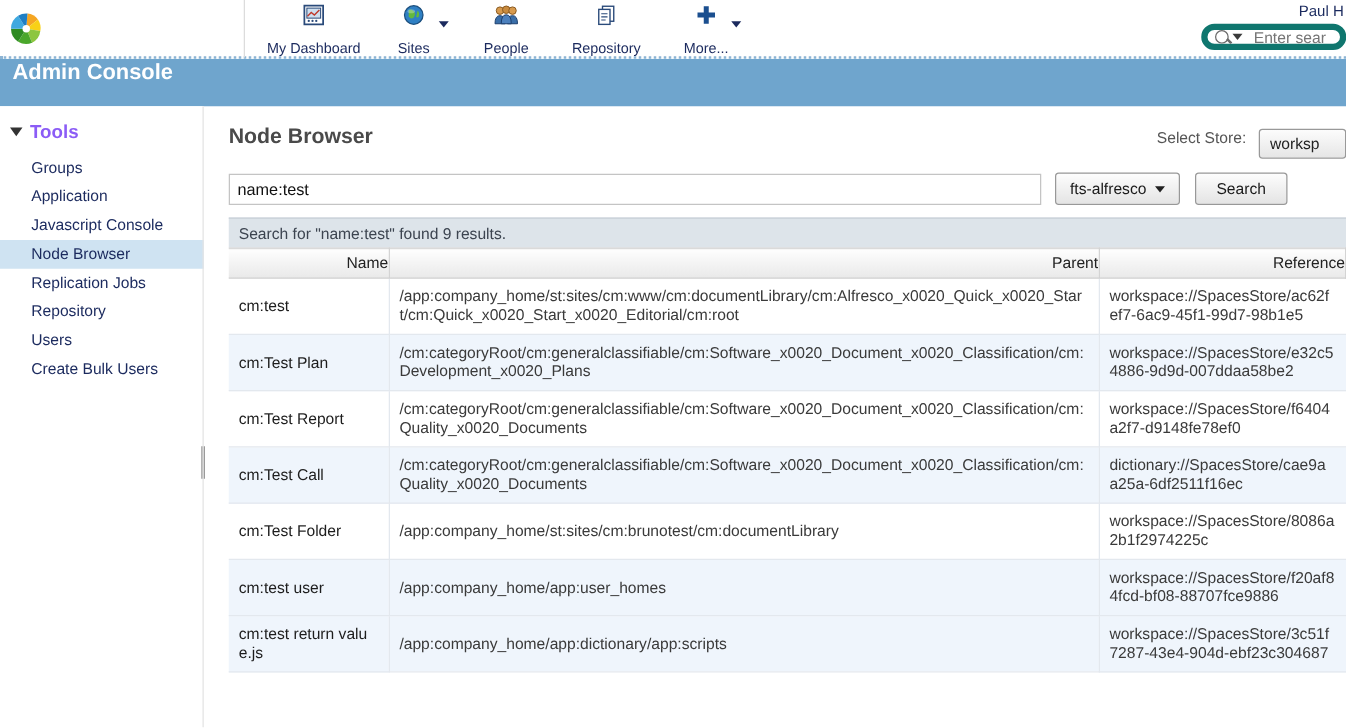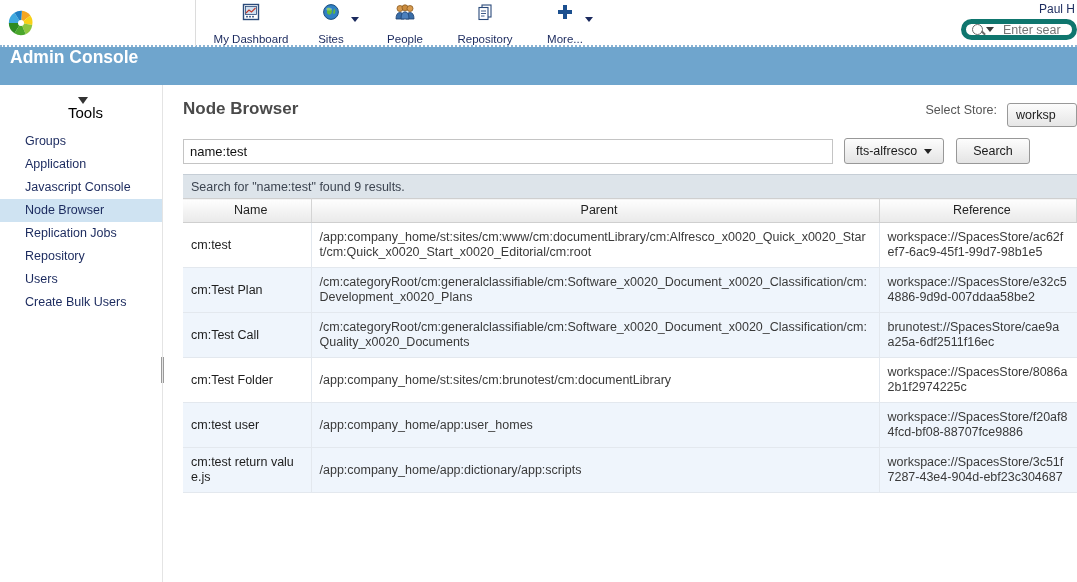--- a/index.html
+++ b/index.html
@@ -162,25 +162,24 @@
     width: 163px;
     flex: none;
     background: #ffffff;
     padding-top: 12px;
     position: relative;
   }
   .sidebar-heading {
     display: flex;
     align-items: center;
     font-size: 15px;
-    font-weight: normal;
-    color: #000000;
+    font-weight: bold;
+    color: #8b5cf6;
     padding-left: 8px;
     margin-bottom: 9px;
-    flex-direction: column;
   }
   .tri {
     width: 0; height: 0;
     border-left: 5px solid transparent;
     border-right: 5px solid transparent;
     border-top: 7px solid #333;
     margin-right: 6px;
   }
   .side-item {
     font-size: 12.5px;
@@ -319,21 +318,21 @@
   .tbl {
     width: 100%;
     border-collapse: collapse;
     table-layout: fixed;
   }
   .tbl th {
     background: linear-gradient(#fefefe, #e9e9e9);
     border-top: 1px solid #cfcfcf;
     border-bottom: 1px solid #cfcfcf;
     border-right: 1px solid #d4d4d4;
-    text-align: center;
+    text-align: right;
     font-size: 12.5px;
     font-weight: normal;
     color: #222;
     padding: 4px 0 5px 8px;
     height: 24px;
   }
   .tbl td {
     border-bottom: 1px solid #e3e8ee;
     border-right: 1px solid #e3e8ee;
     font-size: 12.5px;
@@ -521,24 +520,29 @@
         <tr>
           <td class="col-name">cm:test</td>
           <td class="col-parent">/app:company_home/st:sites/cm:www/cm:documentLibrary/cm:Alfresco_x0020_Quick_x0020_Start/cm:Quick_x0020_Start_x0020_Editorial/cm:root</td>
           <td class="col-ref">workspace://SpacesStore/ac62fef7-6ac9-45f1-99d7-98b1e5</td>
         </tr>
         <tr class="alt">
           <td class="col-name">cm:Test Plan</td>
           <td class="col-parent">/cm:categoryRoot/cm:generalclassifiable/cm:Software_x0020_Document_x0020_Classification/cm:Development_x0020_Plans</td>
           <td class="col-ref">workspace://SpacesStore/e32c5 4886-9d9d-007ddaa58be2</td>
         </tr>
+        <tr>
+          <td class="col-name">cm:Test Report</td>
+          <td class="col-parent">/cm:categoryRoot/cm:generalclassifiable/cm:Software_x0020_Document_x0020_Classification/cm:Quality_x0020_Documents</td>
+          <td class="col-ref">workspace://SpacesStore/f6404 a2f7-d9148fe78ef0</td>
+        </tr>
         <tr class="alt">
           <td class="col-name">cm:Test Call</td>
           <td class="col-parent">/cm:categoryRoot/cm:generalclassifiable/cm:Software_x0020_Document_x0020_Classification/cm:Quality_x0020_Documents</td>
-          <td class="col-ref">brunotest://SpacesStore/cae9a a25a-6df2511f16ec</td>
+          <td class="col-ref">dictionary://SpacesStore/cae9a a25a-6df2511f16ec</td>
         </tr>
         <tr>
           <td class="col-name">cm:Test Folder</td>
           <td class="col-parent nowrapcell">/app:company_home/st:sites/cm:brunotest/cm:documentLibrary</td>
           <td class="col-ref">workspace://SpacesStore/8086a 2b1f2974225c</td>
         </tr>
         <tr class="alt">
           <td class="col-name">cm:test user</td>
           <td class="col-parent nowrapcell">/app:company_home/app:user_homes</td>
           <td class="col-ref">workspace://SpacesStore/f20af8 4fcd-bf08-88707fce9886</td>

